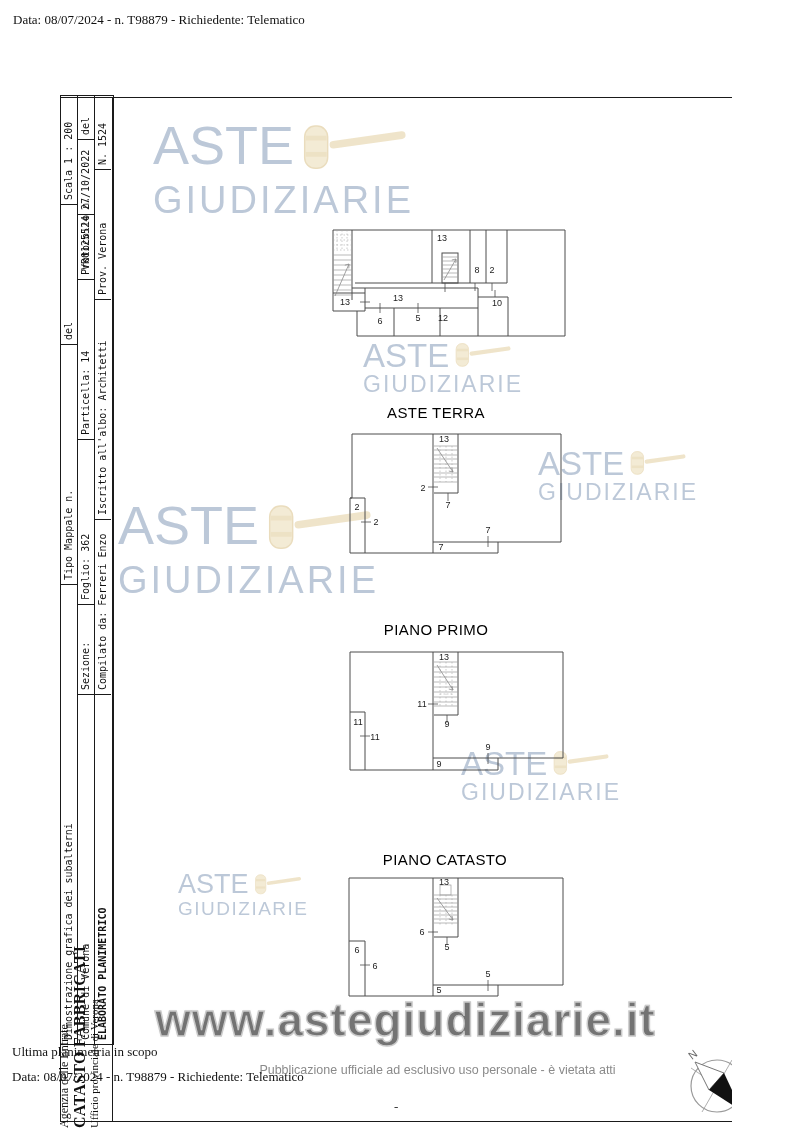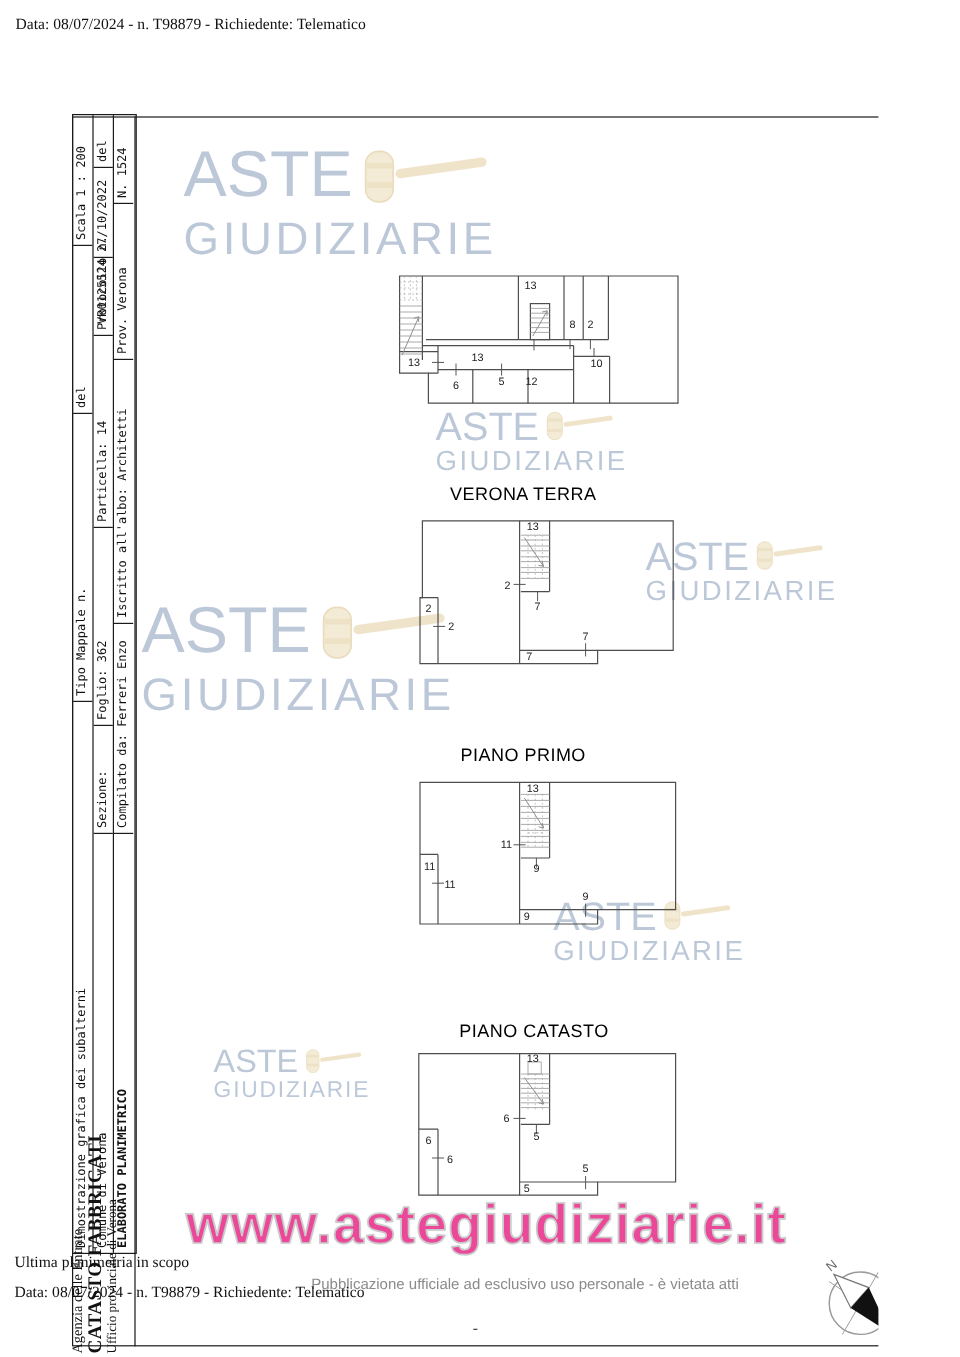--- a/index.html
+++ b/index.html
@@ -52,21 +52,21 @@
   
   .wm{position:absolute;z-index:1;color:rgba(127,149,181,.52);font-family:"Liberation Sans",sans-serif;line-height:.95;}
   .wm-top{display:flex;align-items:flex-start;gap:3px;}
   .wm-lg .wm-aste{font-size:54px;}
   .wm-lg .wm-giud{font-size:38px;letter-spacing:3px;}
   .wm-sm .wm-aste{font-size:33px;}
   .wm-sm .wm-giud{font-size:23px;letter-spacing:2px;}
   .wm-xs .wm-aste{font-size:27px;}
   .wm-xs .wm-giud{font-size:19px;letter-spacing:1.5px;}
   .wm-url{position:absolute;left:155px;top:993px;z-index:1;
-          font:bold 46px "Liberation Sans",sans-serif;letter-spacing:1px;color:#ec4899;
+          font:bold 46px "Liberation Sans",sans-serif;letter-spacing:1px;color:#737373;
           -webkit-text-stroke:1.4px #c9c9c9;text-shadow:0 0 2px rgba(190,190,190,.55);white-space:nowrap;}
 
   
   .pub{position:absolute;left:165px;top:1063px;width:545px;text-align:center;z-index:2;
        font-family:"Liberation Sans",sans-serif;font-size:12.5px;line-height:15px;color:#8a8a8a;}
   .page-dash{position:absolute;left:394px;top:1099px;font-size:13px;color:#333;}
 
   svg text{font-family:"Liberation Sans",sans-serif;}
   .z2{z-index:2;}
   .z3{z-index:3;}
@@ -205,21 +205,21 @@
     <div class="ag1">Agenzia delle Entrate</div>
     <div class="ag2">CATASTO FABBRICATI</div>
     <div class="ag3">Ufficio provinciale di  Verona</div>
   </div>
 
   <div class="rot sig z2">
     <div class="sig-signer" style="border-top:none">Firmato Da: PIANTAVIGNA FRANCESCA Emesso Da: ARUBAPEC S.P.A. NG CA 3 Serial#: 5faf1b5148c00f390ad6c21edb0e19e</div>
     <div class="sig-doc" style="border-top:1px solid #444">Elaborato Planimetrico - Catasto dei Fabbricati - Situazione al 08/07/2024 - Comune di VERONA(L781) - &lt; Foglio 362 Particella 14 &gt;</div>
   </div>
 
-  <div class="plan-title z2" style="left:330px;top:404px;width:212px">VERONA TERRA</div>
+  <div class="plan-title z2" style="left:330px;top:404px;width:212px">ASTE TERRA</div>
   <div class="plan-title z2" style="left:330px;top:621px;width:212px">PIANO PRIMO</div>
   <div class="plan-title z2" style="left:335px;top:851px;width:220px">PIANO CATASTO</div>
 
   <svg class="plan z2" style="left:320px;top:225px" width="250" height="116" viewBox="0 0 250 116">
     <path class="wall" d="M13,5 H245 V111 H37 V86 H13 Z"></path>
     <path class="wall" d="M32,5 V75"></path>
     <path class="wall" d="M13,68 H45 M37,86 H45 M45,63 V86"></path>
     <path class="wall" d="M32,63 H158 M45,83 H158"></path>
     <path class="wall" d="M35,58 H187"></path>
     <path class="wall" d="M112,5 V58 M150,5 V58 M166,5 V58 M187,5 V58"></path>

